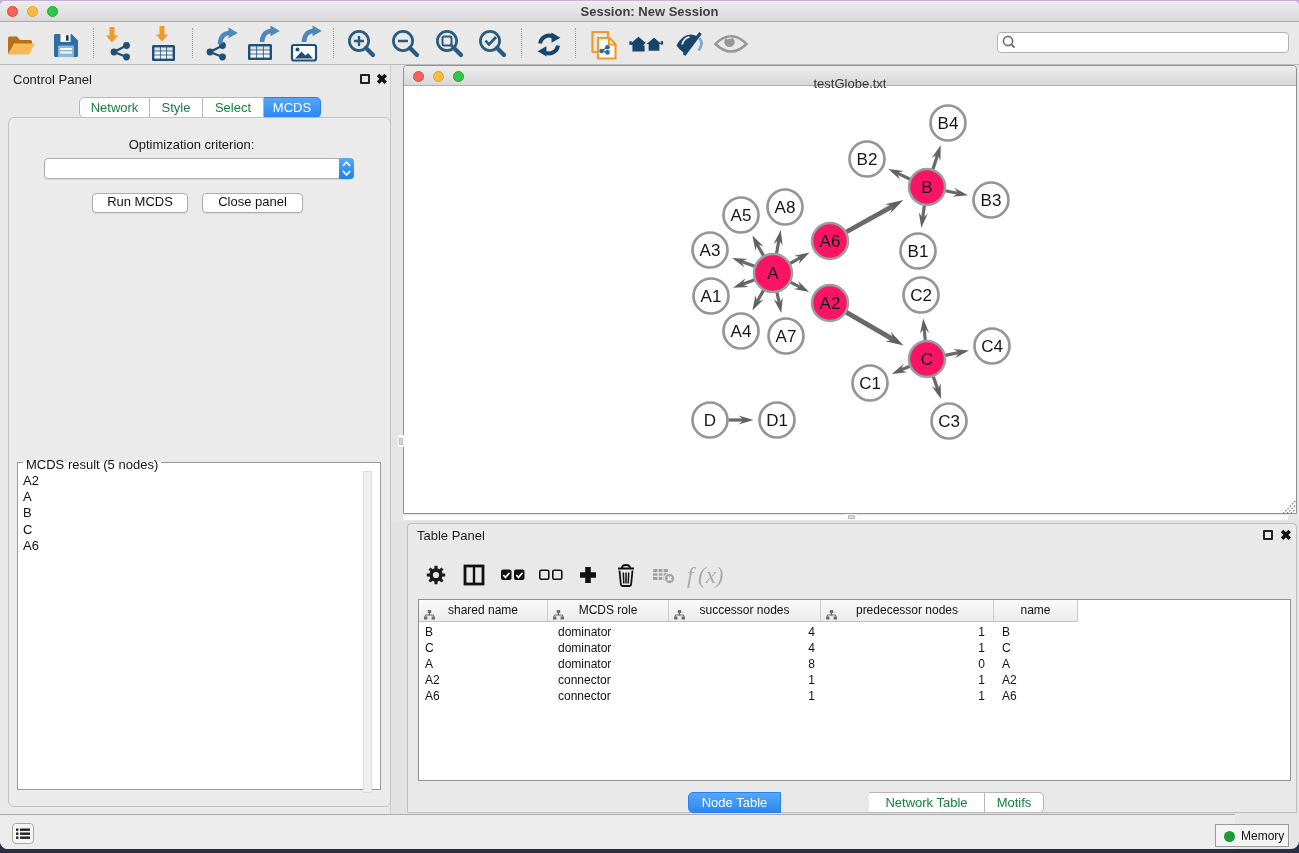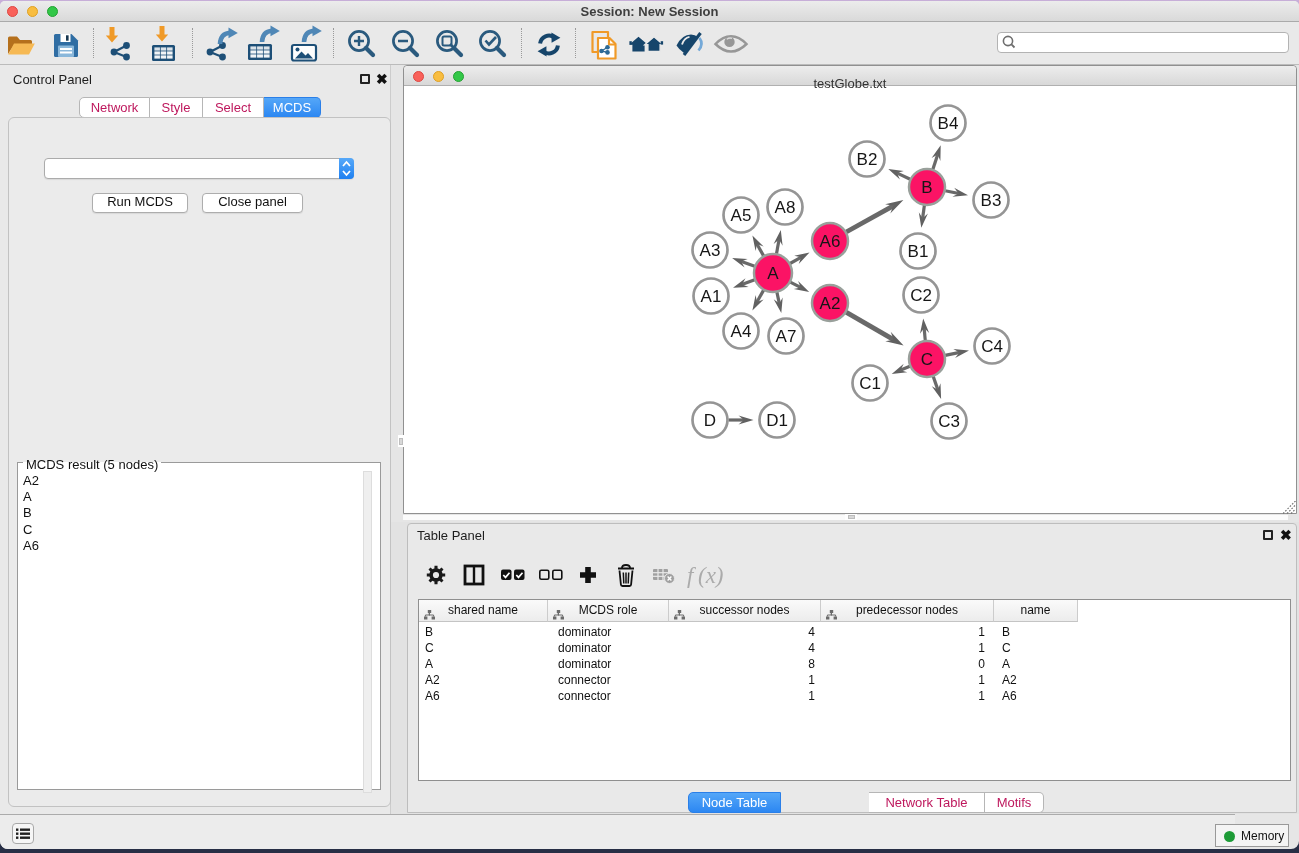--- a/index.html
+++ b/index.html
@@ -20,21 +20,21 @@
 .tsep { position:absolute; top:6px; height:30px; width:0; border-left:1px dotted #9a9a9a; }
 #searchbox { position:absolute; left:997px; top:10px; width:292px; height:21px; background:#ffffff; border:1px solid #b3b3b3; border-radius:4px; }
 
 #main { left:0; top:64px; width:1299px; height:749px; background:#e2e2e2; }
 
 #cpanel { left:0; top:0; width:391px; height:749px; background:#e9e9e9; border-right:1px solid #cccccc; }
 #cpanel .ptitle { position:absolute; left:13px; top:7px; font-size:13px; color:#1d1d1d; }
 .sqbtn { position:absolute; width:10px; height:10px; border:2px solid #222; border-radius:1px; }
 .xbtn { position:absolute; font-size:14px; font-weight:bold; color:#111; line-height:12px; }
 .tabs { position:absolute; display:flex; }
-.tab { height:21px; font-size:13px; color:#be185d; background:#ffffff; border:1px solid #b6b6b6; border-left:none; line-height:20px; text-align:center; }
+.tab { height:21px; font-size:13px; color:#15803d; background:#ffffff; border:1px solid #b6b6b6; border-left:none; line-height:20px; text-align:center; }
 .tab.first { border-left:1px solid #b6b6b6; border-radius:5px 0 0 5px; }
 .tab.last { border-radius:0 5px 5px 0; }
 .tab.sel { background:linear-gradient(#55a7f8,#2c87f2); color:#fff; border-color:#2a7fe8; }
 #cpbox { position:absolute; left:8px; top:52px; width:383px; height:690px; background:#ebebeb; border:1px solid #c2c2c2; border-radius:6px; }
 #optlabel { position:absolute; left:0; top:72px; width:383px; text-align:center; font-size:13px; color:#161616; }
 #optselect { position:absolute; left:44px; top:93px; width:310px; height:21px; background:#fff; border:1px solid #ababab; border-radius:4px; box-shadow:0 1px 1px rgba(0,0,0,0.08); }
 #optselect .txt { position:absolute; left:12px; top:0; font-size:13px; color:#111; line-height:20px; }
 #optselect .spin { position:absolute; right:-1px; top:-1px; width:15px; height:21px; background:linear-gradient(#57a9f9,#1f80f1); border-radius:0 4px 4px 0; }
 .btn { position:absolute; height:20px; background:#ffffff; border:1px solid #adadad; border-radius:4px; box-shadow:0 1px 1px rgba(0,0,0,0.08); font-size:13px; color:#111; text-align:center; line-height:16px; }
 #mcdsbox { position:absolute; left:17px; top:392px; width:364px; height:338px; }
@@ -219,20 +219,21 @@
       <div class="ptitle">Control Panel</div>
       <div class="sqbtn" style="left:360px;top:9px;"></div>
       <div class="xbtn" style="left:376px;top:8px;">✖</div>
       <div class="tabs" style="left:79px;top:32px;">
         <div class="tab first" style="width:71px;">Network</div>
         <div class="tab" style="width:53px;">Style</div>
         <div class="tab" style="width:61px;">Select</div>
         <div class="tab last sel" style="width:57px;">MCDS</div>
       </div>
       <div id="cpbox"></div>
+      <div id="optlabel">Optimization criterion:</div>
       <div id="optselect">
         <div class="spin"><svg width="15" height="21" viewBox="0 0 15 21">
               <path d="M4,8 L7.5,4 L11,8" fill="none" stroke="#fff" stroke-width="1.8"></path>
               <path d="M4,13 L7.5,17 L11,13" fill="none" stroke="#fff" stroke-width="1.8"></path>
             </svg></div>
       </div>
       <div class="btn" style="left:92px;top:128px;width:96px;">Run MCDS</div>
       <div class="btn" style="left:202px;top:128px;width:101px;">Close panel</div>
       <div id="mcdsbox">
         <div class="gborder"></div>

